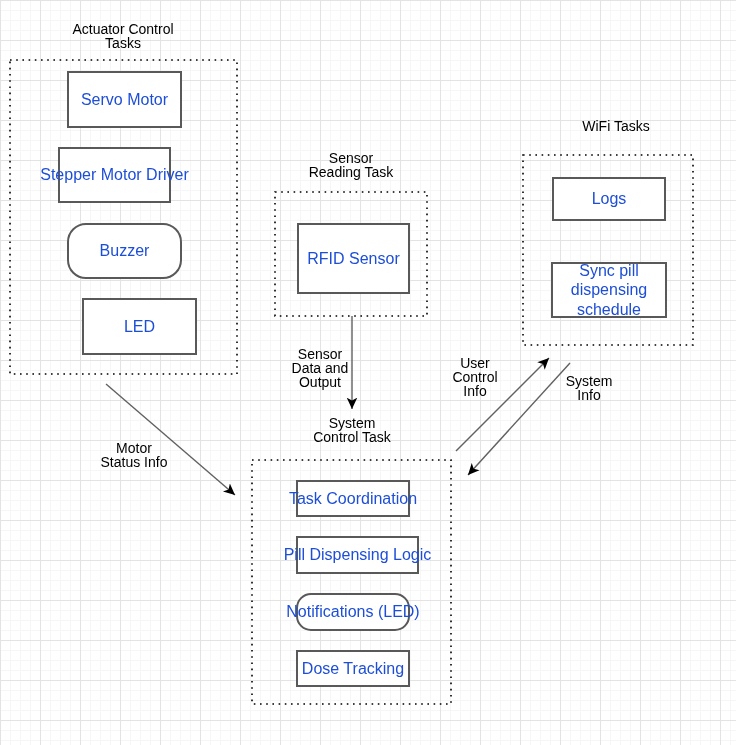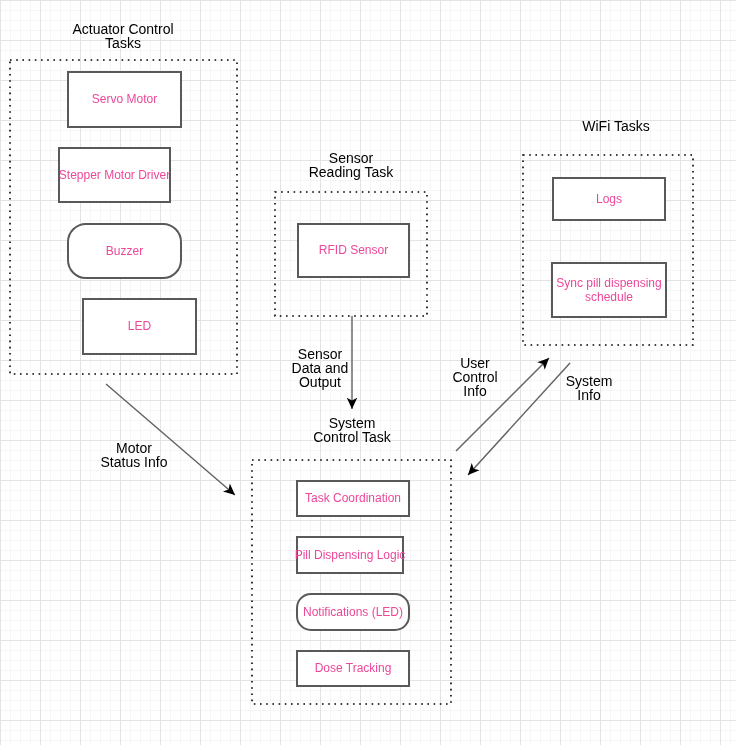--- a/index.html
+++ b/index.html
@@ -38,22 +38,22 @@
   }
   .node {
     position: absolute;
     box-sizing: border-box;
     background: #ffffff;
     border: 2px solid #595959;
     display: flex;
     align-items: center;
     justify-content: center;
     text-align: center;
-    font-size: 12px;
-    color: #ec4899;
+    font-size: 16px;
+    color: #1d4ed8;
     line-height: 1.2;
     white-space: nowrap;
   }
   .node.wrap {
     white-space: normal;
     padding: 0 0;
   }
   .label {
     position: absolute;
     transform: translateX(-50%);
@@ -93,27 +93,27 @@
 Reading Task</div>
   <div class="label" style="left:616px; top:119px;">WiFi Tasks</div>
   <div class="label" style="left:352px; top:416px;">System
 Control Task</div>
 
   <div class="node" style="left:67px; top:71px; width:115px; height:57px;">Servo Motor</div>
   <div class="node" style="left:58px; top:147px; width:113px; height:56px;">Stepper Motor Driver</div>
   <div class="node" style="left:67px; top:223px; width:115px; height:56px;border-radius:19px;">Buzzer</div>
   <div class="node" style="left:82px; top:298px; width:115px; height:57px;">LED</div>
 
-  <div class="node" style="left:297px; top:223px; width:113px; height:55px;">RFID Sensor</div>
+  <div class="node" style="left:297px; top:223px; width:113px; height:71px;">RFID Sensor</div>
 
   <div class="node" style="left:552px; top:177px; width:114px; height:44px;">Logs</div>
   <div class="node wrap" style="left:551px; top:262px; width:116px; height:56px;">Sync pill dispensing schedule</div>
 
   <div class="node" style="left:296px; top:480px; width:114px; height:37px;">Task Coordination</div>
-  <div class="node" style="left:296px; top:536px; width:108px; height:38px;">Pill Dispensing Logic</div>
+  <div class="node" style="left:296px; top:536px; width:123px; height:38px;">Pill Dispensing Logic</div>
   <div class="node" style="left:296px; top:593px; width:114px; height:38px;border-radius:15px;">Notifications (LED)</div>
   <div class="node" style="left:296px; top:650px; width:114px; height:37px;">Dose Tracking</div>
 
   <div class="label" style="left:134px; top:441px;">Motor
 Status Info</div>
   <div class="label" style="left:320px; top:347px;">Sensor
 Data and
 Output</div>
   <div class="label" style="left:475px; top:356px;">User
 Control

